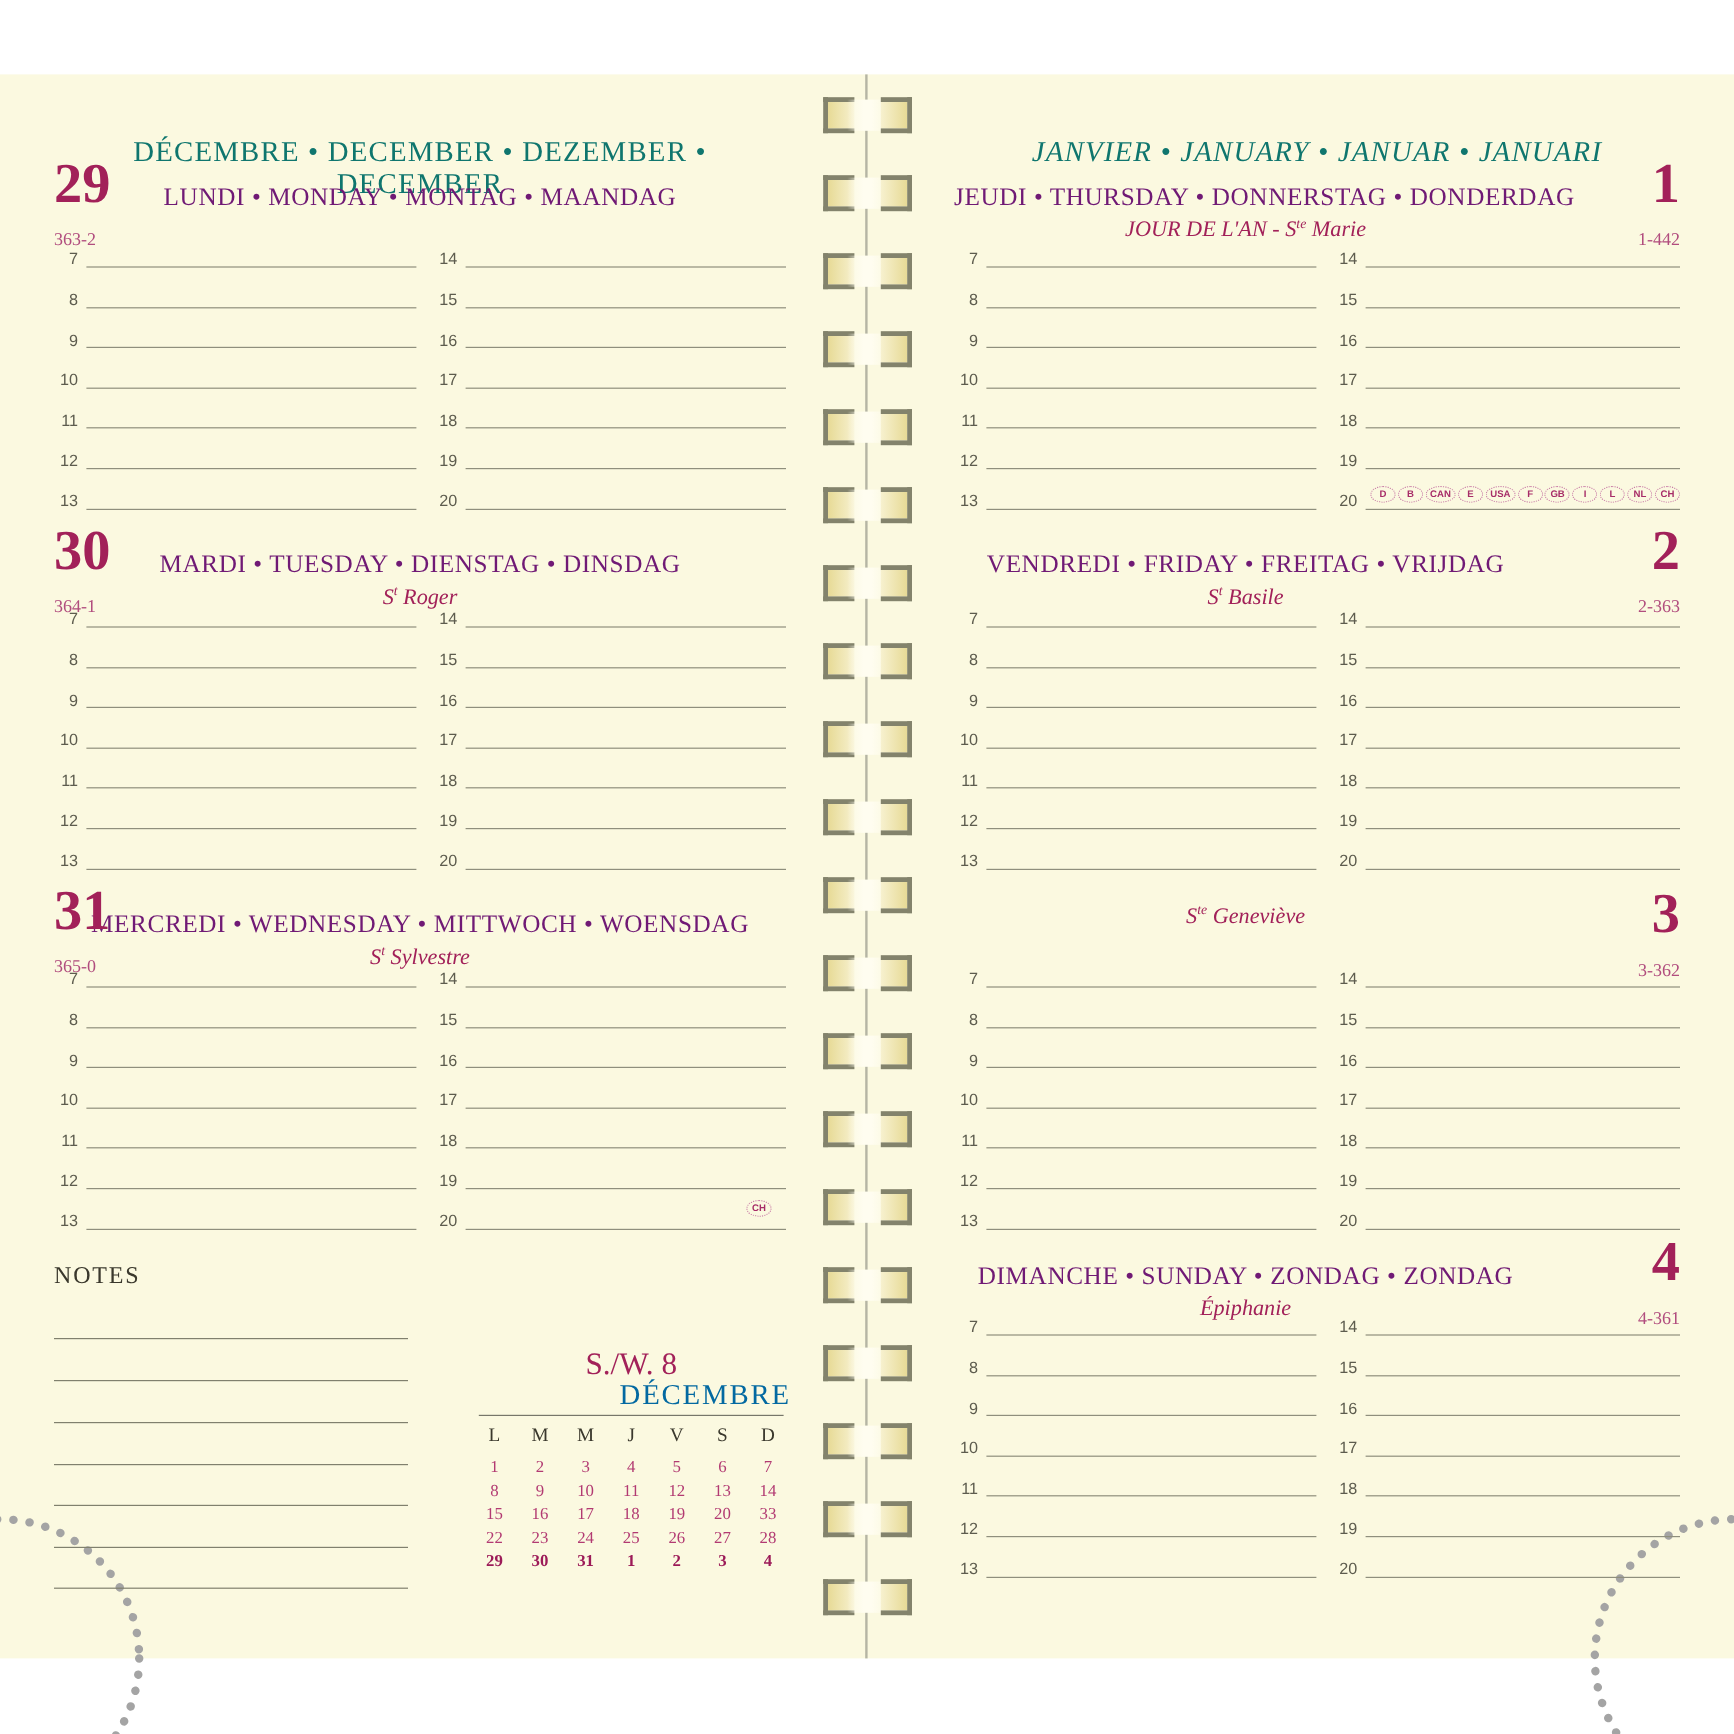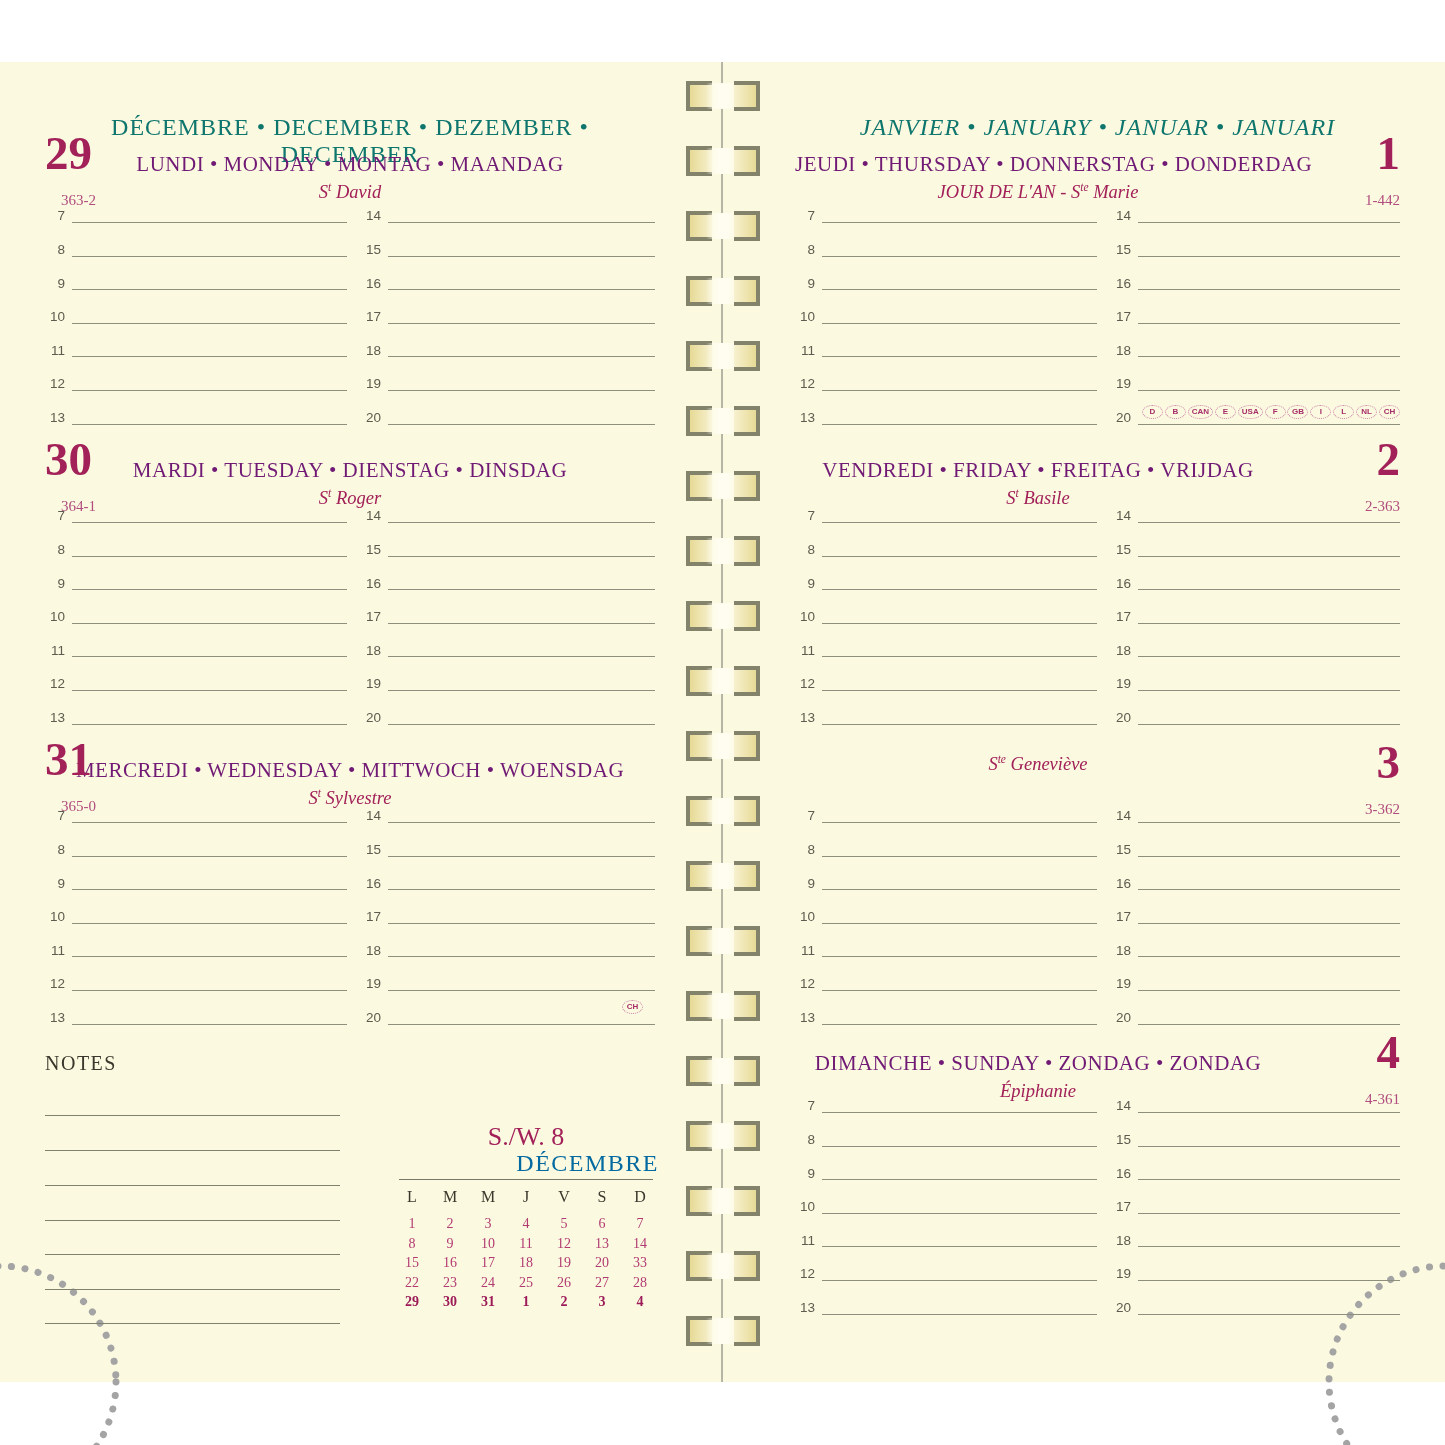--- a/index.html
+++ b/index.html
@@ -21,21 +21,21 @@
   
   .corner-svg{position:absolute;left:0;top:0;pointer-events:none;}
   
   .month-header{position:absolute;top:114px;text-align:center;
     font-size:24px;letter-spacing:1px;color:#0f766e;}
   .mh-left{left:45px;width:610px;}
   .mh-right{left:795px;width:605px;font-style:italic;}
   
   .day-block{position:absolute;height:76px;}
   .day-number{position:absolute;top:-12px;left:0;font-size:47px;font-weight:bold;color:#a22159;line-height:1.1;}
-  .day-count{position:absolute;top:52px;left:16px;font-size:15px;color:#b14d7e;}
+  .day-count{position:absolute;top:52px;left:0;font-size:15px;color:#b14d7e;}
   .day-block.rside .day-number{left:auto;right:0;text-align:right;}
   .day-block.rside .day-count{left:auto;right:0;text-align:right;}
   .day-names{text-align:center;padding-top:12px;font-size:21px;letter-spacing:0.5px;color:#701a75;white-space:nowrap;}
   .day-saint{text-align:center;margin-top:4px;font-size:18.5px;font-style:italic;color:#a22159;white-space:nowrap;}
   .day-block.rside .day-names,.day-block.rside .day-saint{padding-right:119px;}
   sup{font-size:62%;}
   
   .hour-grid{position:absolute;}
   .hour-row{height:33.6px;display:flex;}
   .hour-cell{display:flex;align-items:flex-end;}
@@ -77,23 +77,20 @@
   <circle cx="0" cy="1382" r="116" fill="none" stroke="#a4a4a4" stroke-width="7" stroke-linecap="round" stroke-dasharray="0.1 13.5"></circle>
   <circle cx="1445" cy="1382" r="116" fill="none" stroke="#a4a4a4" stroke-width="7" stroke-linecap="round" stroke-dasharray="0.1 13.5"></circle>
 </svg>
 
 <div class="month-header mh-left">DÉCEMBRE • DECEMBER • DEZEMBER • DECEMBER</div>
 
 <div class="day-block" style="left:45px;top:140px;width:610px;">
   <div class="day-number">29</div>
   <div class="day-count">363-2</div>
   <div class="day-names">LUNDI • MONDAY • MONTAG • MAANDAG</div>
-  <div class="day-saint">
-    
-  <span class="seg"><span>S</span><sup></sup></span><span class="seg"><span></span><sup>t</sup></span><span class="seg"><span> David</span><sup></sup></span></div>
 </div>
 <div class="hour-grid" style="left:45px;top:189.4px;width:610px;">
 
 <div class="hour-row">
       <div class="hour-cell c1">
         <span class="hour-label">7</span>
         <span class="hour-line"></span>
       </div>
       <div class="hour-cell c2">
         <span class="hour-label">14</span>

